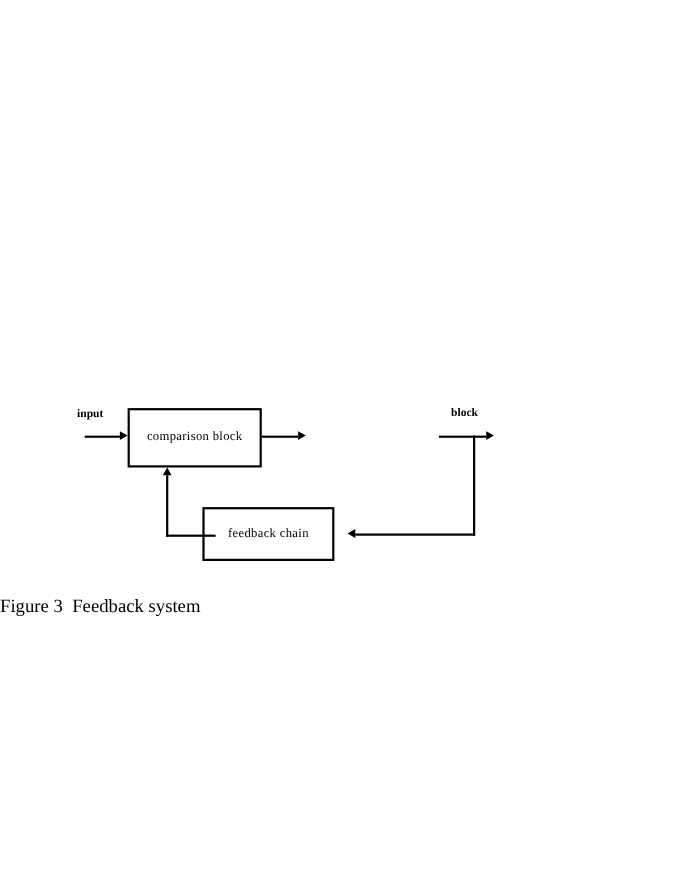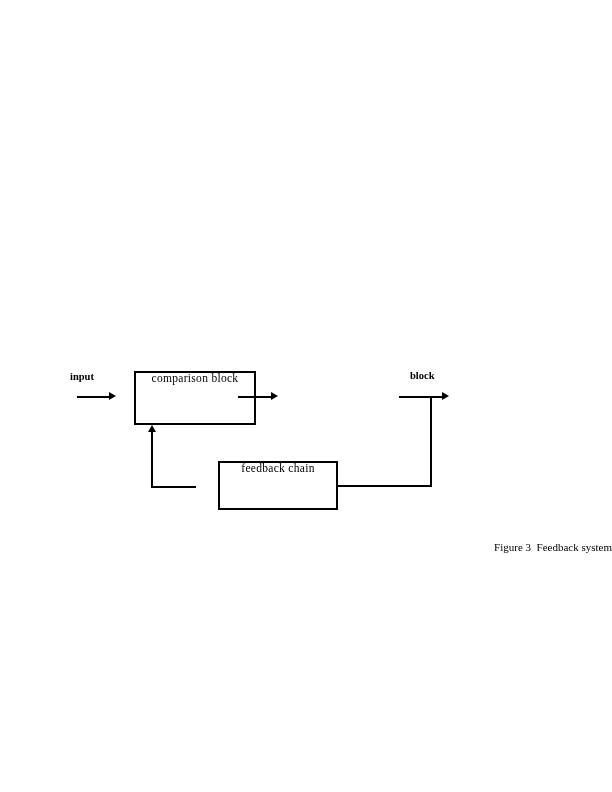--- a/index.html
+++ b/index.html
@@ -25,23 +25,22 @@
     height: 792px;
   }
 
   
   .block {
     position: absolute;
     box-sizing: border-box;
     border: 2px solid #000000;
     background: #ffffff;
     display: flex;
-    align-items: flex-start;
+    align-items: center;
     justify-content: center;
-    margin-left: 18px;
   }
   .block-label {
     font-size: 11.5px;
     letter-spacing: 0.3px;
     white-space: nowrap;
     line-height: 1;
   }
 
   #comparison-block {
     left: 116px;
@@ -49,21 +48,21 @@
     width: 122px;
     height: 54px;
   }
   #system-block {
     left: 278px;
     top: 367px;
     width: 121px;
     height: 56px;
   }
   #feedback-block {
-    left: 200px;
+    left: 184px;
     top: 461px;
     width: 120px;
     height: 49px;
   }
 
   
   .hline {
     position: absolute;
     height: 0;
     border-top: 2px solid #000000;
@@ -109,22 +108,22 @@
     line-height: 1;
   }
   #input-label  { left: 70px;  top: 372px; }
   #output-label { left: 410px; top: 371px; }
 
   #figure-caption {
     position: absolute;
     left: 0;
     top: 542px;
     width: 612px;
-    text-align: right;
-    font-size: 11px;
+    text-align: left;
+    font-size: 17px;
     white-space: pre;
     line-height: 1;
   }
 </style>
 </head>
 <body>
 
 <div id="figure-canvas">
 
   <div class="hline" style="left:77px; top:396px; width:32px;"></div>

